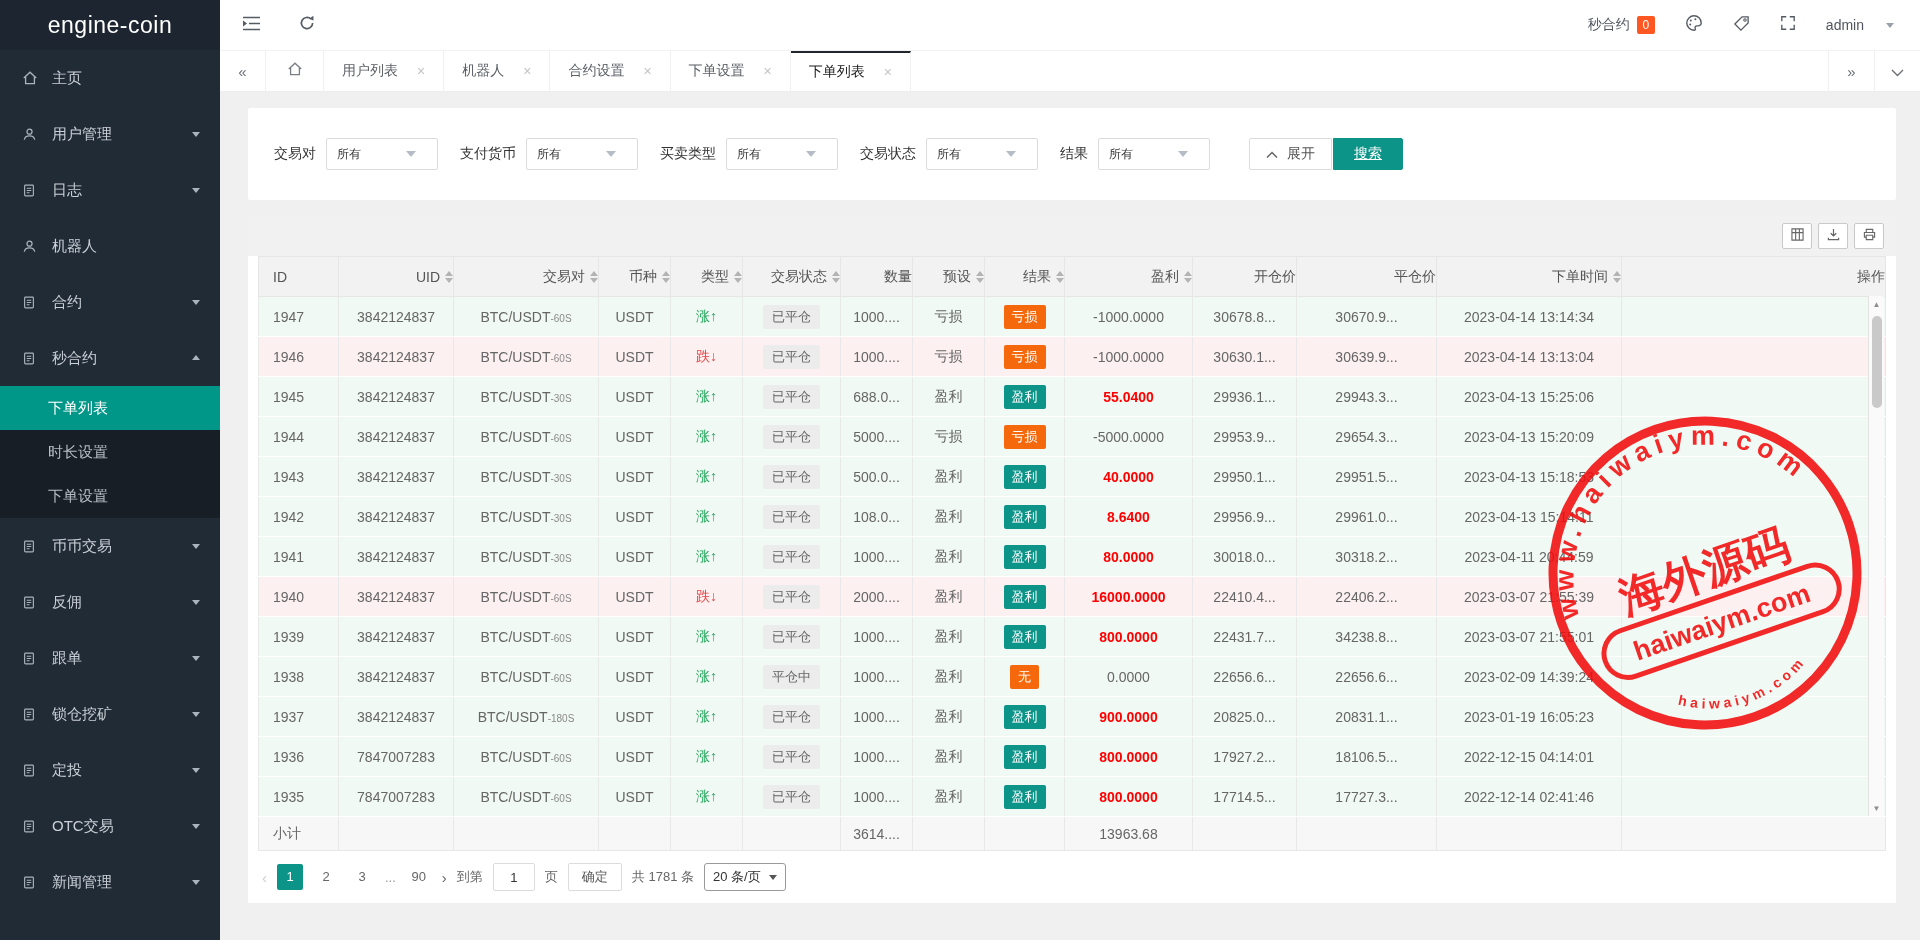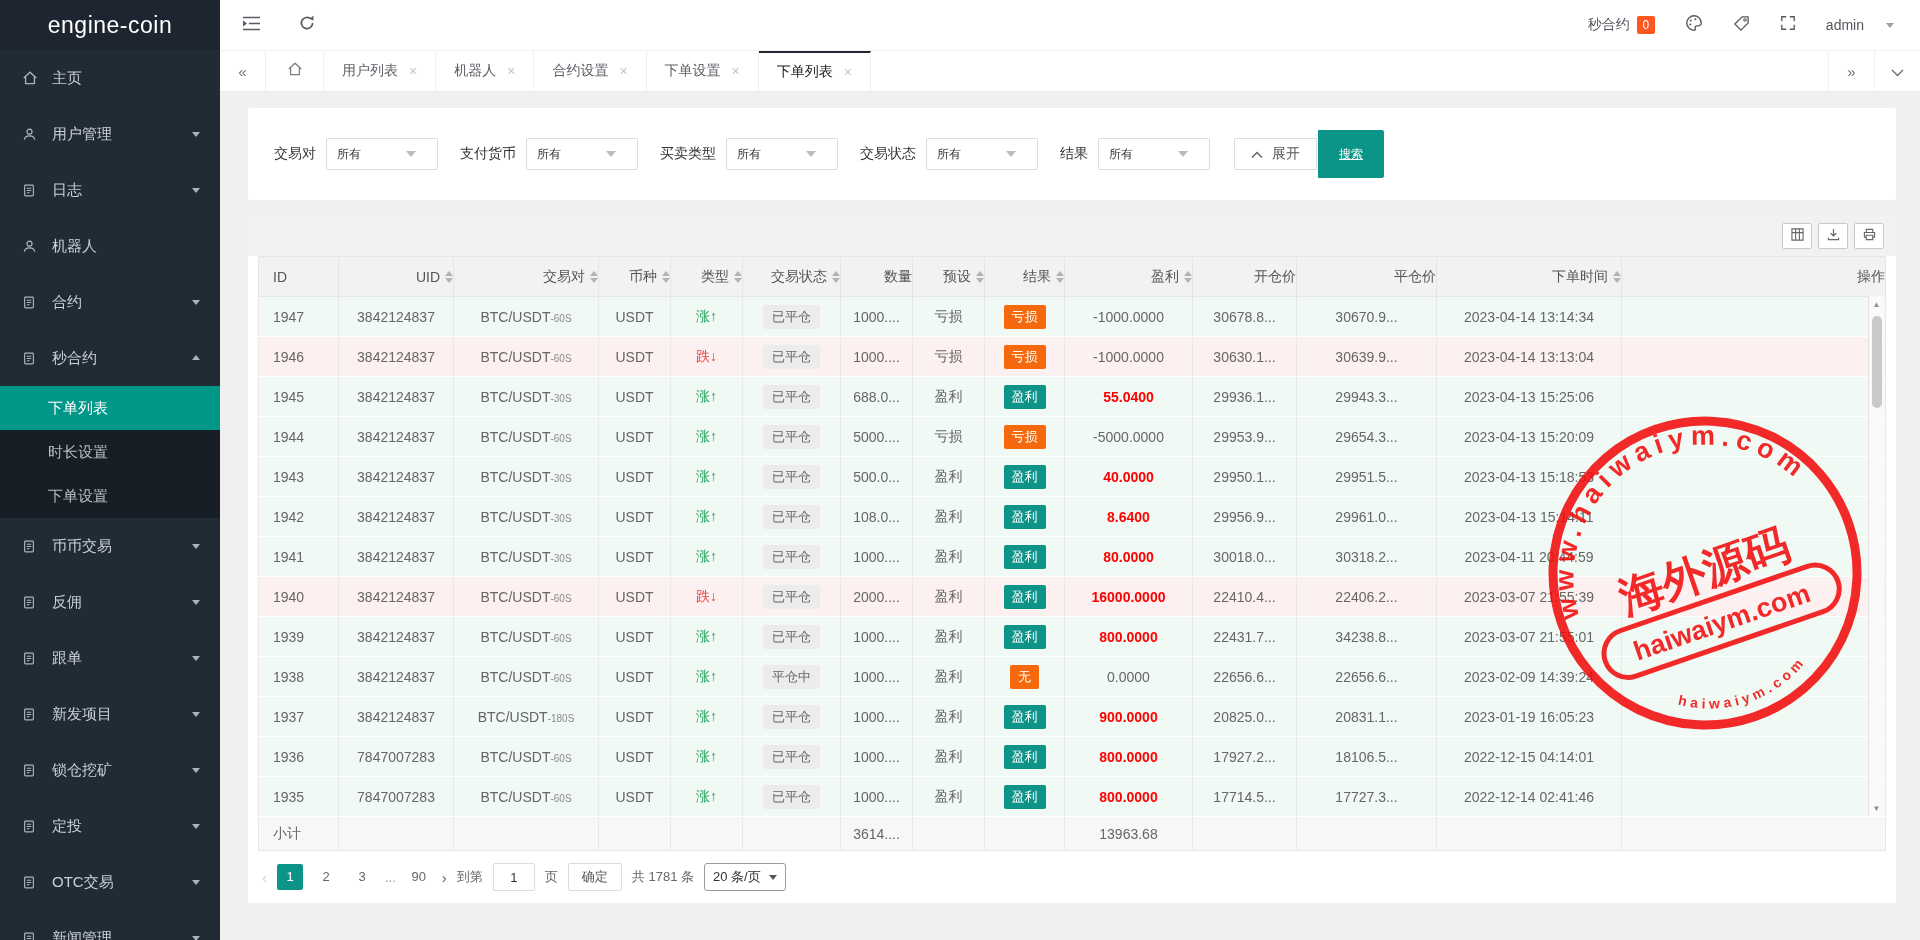--- a/index.html
+++ b/index.html
@@ -30,36 +30,36 @@
   .quick { display:flex; align-items:center; gap:7px; font-size:14px; color:#51565e; cursor:pointer; }
   .badge { background:#ff5722; color:#fff; font-size:12px; min-width:18px; height:18px; line-height:18px; text-align:center; padding:0 5px; border-radius:2px; }
   .admin { display:flex; align-items:center; gap:22px; font-size:14px; color:#51565e; cursor:pointer; }
   .admin .s-arrow.down { border-top-color:#9aa0a8; margin-top:4px; }
 
   .tabbar { height:42px; background:#fff; border-top:1px solid #f2f2f2; border-bottom:1px solid #ededed; display:flex; align-items:stretch; }
   .tbtn { width:46px; display:flex; align-items:center; justify-content:center; color:#6a6f76; font-size:15px; border-right:1px solid #f0f0f0; cursor:pointer; }
   .tbtn.right { border-right:none; border-left:1px solid #f0f0f0; }
   .tab-home { width:58px; display:flex; align-items:center; justify-content:center; border-right:1px solid #f0f0f0; color:#7a7f86; cursor:pointer; }
   .tabs { display:flex; align-items:stretch; }
-  .tab { position:relative; display:flex; align-items:center; gap:11px; padding:0 18px; font-size:14px; color:#5c6066; border-right:1px solid #f0f0f0; cursor:pointer; background:#fff; }
+  .tab { position:relative; display:flex; align-items:center; gap:19px; padding:0 18px; font-size:14px; color:#5c6066; border-right:1px solid #f0f0f0; cursor:pointer; background:#fff; }
   .tab .x { color:#c3c3c3; font-size:14px; line-height:1; }
   .tab.active { color:#17181a; border-top:2px solid #23262e; }
   .tab-spacer { flex:1; }
 
   .content { flex:1; padding:16px 24px 0 28px; overflow:hidden; }
   .card { background:#fff; border-radius:2px; }
 
   
   .filter-card { height:92px; display:flex; align-items:center; padding:0 20px 0 26px; }
   .fgroup { display:flex; align-items:center; gap:10px; margin-right:22px; }
   .flabel { font-size:14px; color:#333; white-space:nowrap; }
   .fselect { width:112px; height:32px; border:1px solid #dcdcdc; border-radius:2px; background:#fff; display:flex; align-items:center; justify-content:space-between; padding:0 21px 0 10px; font-size:12px; color:#333; cursor:pointer; }
   .fcaret { width:0; height:0; border:5px solid transparent; border-top:6px solid #b6bcc6; margin-top:5px; }
-  .btn-expand { margin-left:2px; height:32px; padding:0 16px; background:#fff; border:1px solid #dcdcdc; border-radius:2px 0 0 2px; color:#555; font-size:14px; display:flex; align-items:center; gap:9px; cursor:pointer; }
-  .btn-search { height:48px; padding:0 20px; background:#0d9488; border:1px solid #0d9488; border-radius:0 2px 2px 0; color:#fff; font-size:12px; cursor:pointer; margin-left:1px;text-decoration:underline; }
+  .btn-expand { margin-left:17px; height:32px; padding:0 16px; background:#fff; border:1px solid #dcdcdc; border-radius:2px 0 0 2px; color:#555; font-size:14px; display:flex; align-items:center; gap:9px; cursor:pointer; }
+  .btn-search { height:32px; padding:0 20px; background:#0d9488; border:1px solid #0d9488; border-radius:0 2px 2px 0; color:#fff; font-size:14px; cursor:pointer; margin-left:1px;text-decoration:underline; }
 
   
   .table-card { margin-top:16px; height:686px; position:relative; }
   .table-toolbar { height:40px; background:#f1f1f1; display:flex; align-items:center; justify-content:flex-end; gap:6px; padding-right:12px; }
   .toolbtn { width:30px; height:26px; background:#fff; border:1px solid #c9c9c9; border-radius:2px; display:flex; align-items:center; justify-content:center; color:#666; cursor:pointer; }
   .table-wrap { padding:0 10px; position:relative; }
   table { width:100%; border-collapse:collapse; table-layout:fixed; }
   th { height:40px; background:#f2f2f2; font-weight:normal; font-size:14px; color:#555; border:1px solid #e6e6e6; text-align:right; white-space:nowrap; overflow:hidden; }
   th.left, td.left { text-align:left; padding-left:14px; }
   .th-inner { display:inline-flex; align-items:center; gap:5px; }
@@ -191,30 +191,20 @@
           <span class="s-arrow down"></span>
         </div>
         <div class="side-item">
           <span class="s-icon">
             <svg width="14" height="15" viewBox="0 0 16 16">
               <rect x="3" y="1.8" width="10" height="12.4" rx="1" fill="none" stroke="currentColor" stroke-width="1.3"></rect>
               <path d="M5.4 5.4 H10.6 M5.4 8 H10.6 M5.4 10.6 H8.6" stroke="currentColor" stroke-width="1.2"></path>
             </svg>
           </span>
           <span class="s-label">跟单</span>
-          <span class="s-arrow down"></span>
-        </div>
-        <div class="side-item">
-          <span class="s-icon">
-            <svg width="14" height="15" viewBox="0 0 16 16">
-              <rect x="3" y="1.8" width="10" height="12.4" rx="1" fill="none" stroke="currentColor" stroke-width="1.3"></rect>
-              <path d="M5.4 5.4 H10.6 M5.4 8 H10.6 M5.4 10.6 H8.6" stroke="currentColor" stroke-width="1.2"></path>
-            </svg>
-          </span>
-          <span class="s-label">新发项目</span>
           <span class="s-arrow down"></span>
         </div>
         <div class="side-item">
           <span class="s-icon">
             <svg width="14" height="15" viewBox="0 0 16 16">
               <rect x="3" y="1.8" width="10" height="12.4" rx="1" fill="none" stroke="currentColor" stroke-width="1.3"></rect>
               <path d="M5.4 5.4 H10.6 M5.4 8 H10.6 M5.4 10.6 H8.6" stroke="currentColor" stroke-width="1.2"></path>
             </svg>
           </span>
           <span class="s-label">锁仓挖矿</span>

